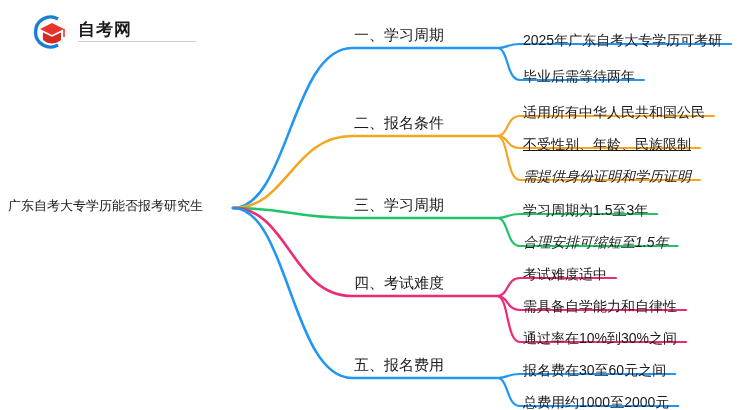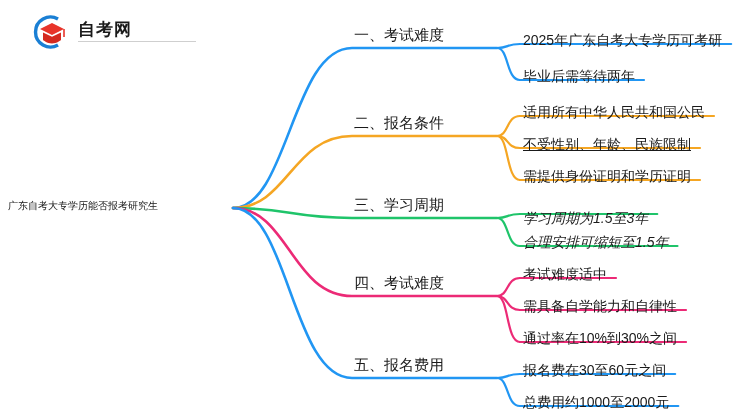--- a/index.html
+++ b/index.html
@@ -19,21 +19,21 @@
   .logo-title{font-size:17px;color:#1a1a1a;font-weight:bold;letter-spacing:1px;line-height:19px;}
   .logo-rule{height:1px;background:#cfcfcf;margin:2px 0 2px 0;width:118px;}
   .logo-sub{font-size:9px;color:#8a8a8a;letter-spacing:.6px;line-height:11px;}
 
   
   svg.canvas{position:absolute;left:0;top:0;width:750px;height:410px;}
 
   
   .central-topic{
     position:absolute;left:8px;top:196px;
-    font-size:10px;color:#1a1a1a;line-height:20px;white-space:nowrap;
+    font-size:13px;color:#1a1a1a;line-height:20px;white-space:nowrap;
   }
   .branch-label{
     position:absolute;font-size:15px;color:#1a1a1a;white-space:nowrap;line-height:20px;
   }
   .child-label{
     position:absolute;font-size:14px;color:#1a1a1a;white-space:nowrap;line-height:19px;margin-top:9px;
   }
 </style>
 </head>
 <body>
@@ -85,29 +85,29 @@
         <path d="M 497 378 C 509 378, 506 374, 520 374" fill="none" stroke="#2196f3" stroke-width="2.2" stroke-linecap="round"></path>
         <path d="M 520 374 L 675.15625 374" fill="none" stroke="#2196f3" stroke-width="2.2" stroke-linecap="round"></path>
         <path d="M 497 378 C 509 378, 506 406, 520 406" fill="none" stroke="#2196f3" stroke-width="2.2" stroke-linecap="round"></path>
         <path d="M 520 406 L 678.296875 406" fill="none" stroke="#2196f3" stroke-width="2.2" stroke-linecap="round"></path>
       </g>
   </svg>
 
   <div class="central-topic">广东自考大专学历能否报考研究生</div>
 
   <div id="labels">
-      <div class="branch-label" style="left: 354px; top: 25px;">一、考试难度</div>
+      <div class="branch-label" style="left: 354px; top: 25px;">一、学习周期</div>
       <div class="child-label" style="left: 523px; top: 22px;">2025年广东自考大专学历可考研</div>
       <div class="child-label" style="left: 523px; top: 58px;">毕业后需等待两年</div>
       <div class="branch-label" style="left: 354px; top: 113px;">二、报名条件</div>
       <div class="child-label" style="left: 523px; top: 94px;">适用所有中华人民共和国公民</div>
       <div class="child-label" style="left: 523px; top: 126px; text-decoration: underline;">不受性别、年龄、民族限制</div>
-      <div class="child-label" style="left: 523px; top: 158px;">需提供身份证明和学历证明</div>
+      <div class="child-label" style="left: 523px; top: 158px; font-style: italic;">需提供身份证明和学历证明</div>
       <div class="branch-label" style="left: 354px; top: 195px;">三、学习周期</div>
-      <div class="child-label" style="left: 523px; top: 200px; font-style: italic;">学习周期为1.5至3年</div>
+      <div class="child-label" style="left: 523px; top: 192px;">学习周期为1.5至3年</div>
       <div class="child-label" style="left: 523px; top: 224px; font-style: italic;">合理安排可缩短至1.5年</div>
       <div class="branch-label" style="left: 354px; top: 273px;">四、考试难度</div>
       <div class="child-label" style="left: 523px; top: 256px;">考试难度适中</div>
       <div class="child-label" style="left: 523px; top: 288px;">需具备自学能力和自律性</div>
       <div class="child-label" style="left: 523px; top: 320px;">通过率在10%到30%之间</div>
       <div class="branch-label" style="left: 354px; top: 355px;">五、报名费用</div>
       <div class="child-label" style="left: 523px; top: 352px;">报名费在30至60元之间</div>
       <div class="child-label" style="left: 523px; top: 384px;">总费用约1000至2000元</div>
     </div>
 

